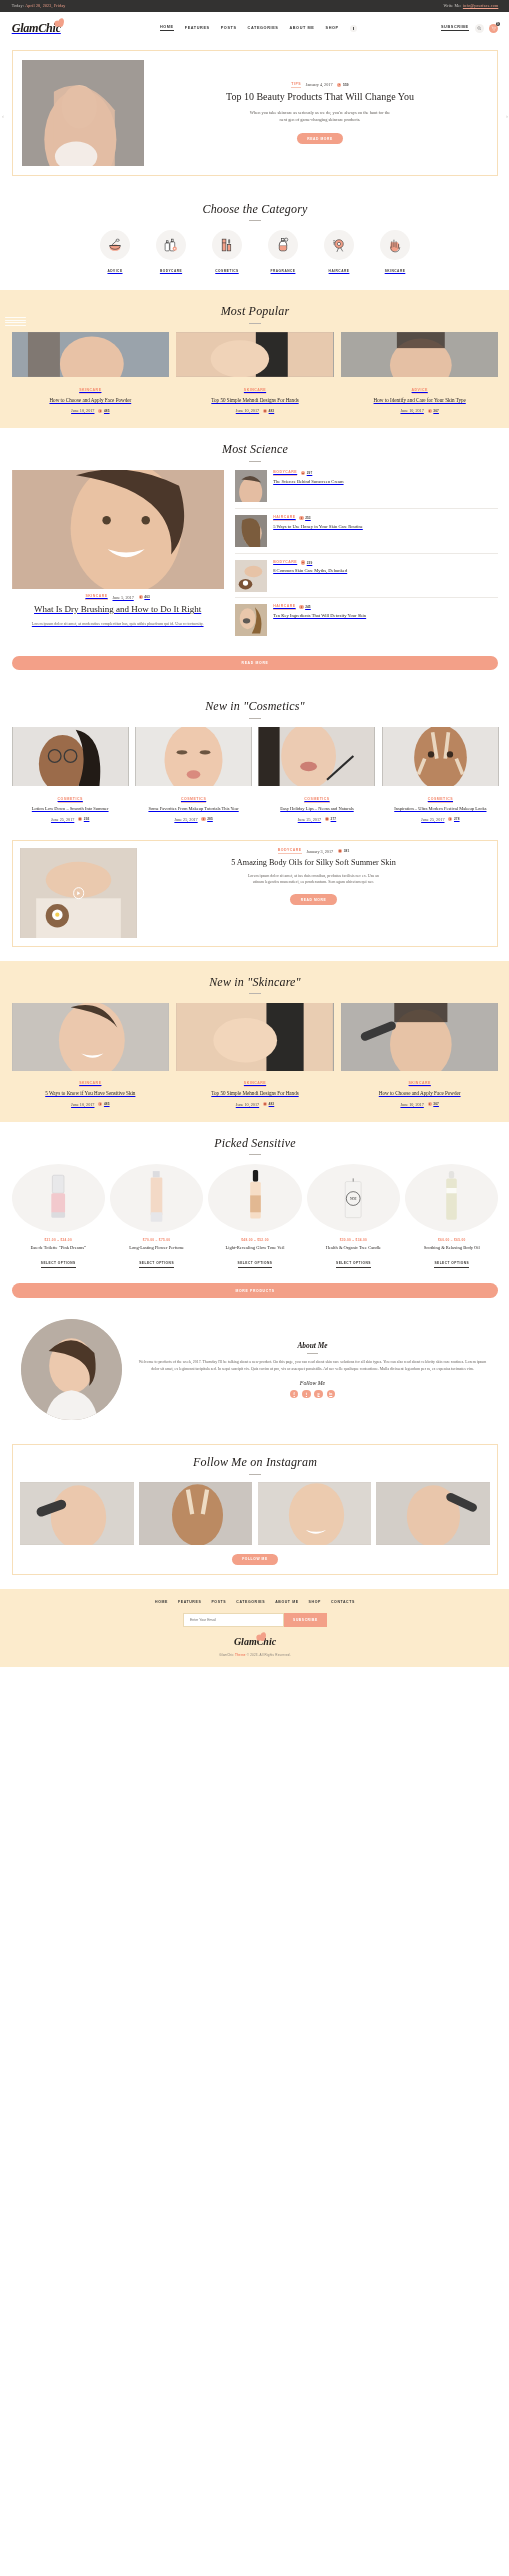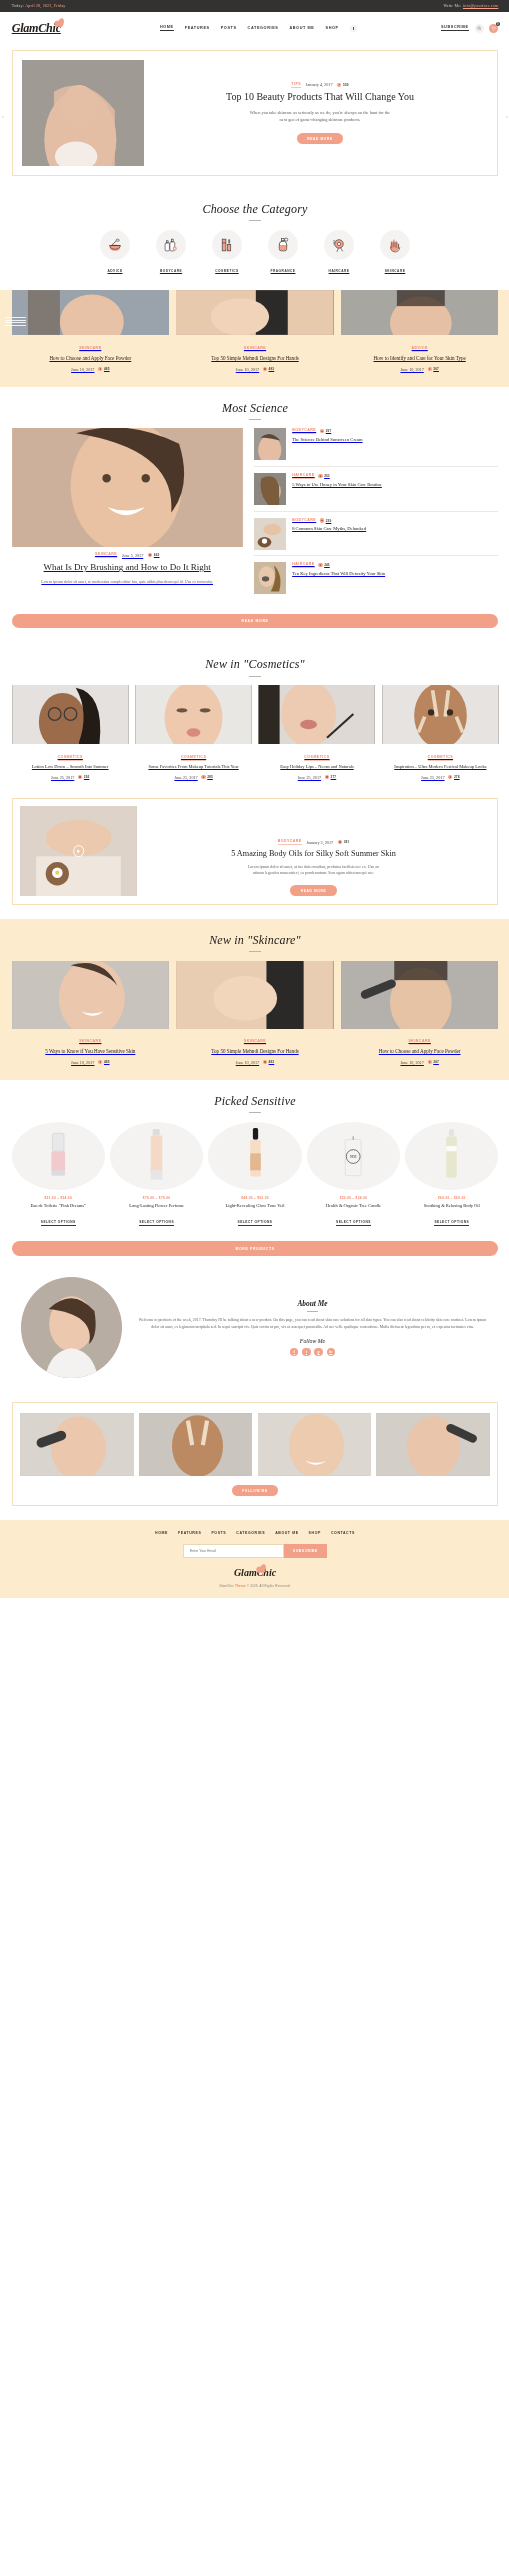--- a/index.html
+++ b/index.html
@@ -109,21 +109,21 @@
   .cards3 { display:flex; gap:7.4px; padding:0 11.7px; }
   .card { flex:1; text-align:center; }
   .card-img { width:100%; height:45px; background:#a8a6a1; overflow:hidden; }
   .card-body { padding:5.8px 3.2px 0; }
   .card h4 { font-family:"Liberation Serif",serif; font-weight:400; font-size:5.1px;
     line-height:1.45; color:#231f1d; margin:3.7px 0 4.2px; }
   .card-meta { display:flex; align-items:center; justify-content:center; gap:3.7px; }
 
   
   .recent-wrap { display:flex; gap:11.7px; padding:0 11.7px 5.3px; }
-  .recent-main { width:231px; }
+  .recent-main { width:212px; }
   .recent-main .rimg { width:100%; height:119px; background:#d8bfae; overflow:hidden; }
   .recent-main h2 { font-family:"Liberation Serif",serif; font-weight:400; font-size:9px;
     line-height:1.3; color:#231f1d; margin:4.2px 0 4.8px; text-align:center;}
   .recent-main p { font-family:"Liberation Serif",serif; font-size:4px; line-height:1.7;
     color:#6a6561; text-align:center; max-width:175px; margin:0 auto; }
   .recent-side { flex:1; }
   .side-item { display:flex; gap:5.8px; padding:5.8px 0; border-bottom:0.5px solid #ece9e5; align-items:flex-start;}
   .side-item:first-child{ padding-top:0; }
   .side-item:last-child{ border-bottom:none; }
   .side-thumb { width:32px;height:32px;flex:none;background:#b3aea8; overflow:hidden; }
@@ -135,21 +135,21 @@
     text-align:center; border-radius:8.5px; padding:5.3px;
     font-size:3.4px; letter-spacing:0.7px; font-weight:700; cursor:pointer; }
 
   
   .cards4 { display:flex; gap:6.4px; padding:0 11.7px 14px; }
   .cards4 .card-img { height:59px; }
   .cards4 h4 { font-size:4.5px; }
 
   
   .feature-wrap { padding:4.2px 11.7px 14px; position:relative; }
-  .feature { border:0.5px solid #f7dfb9; padding:7.4px; display:flex; align-items:flex-end; }
+  .feature { border:0.5px solid #f7dfb9; padding:7.4px; display:flex; align-items:flex-start; }
   .feature-img { width:117px;height:90px;flex:none;background:#cfc7bd; position:relative; overflow:hidden;}
   .play { position:absolute; left:50%; top:50%; transform:translate(-50%,-50%);
     width:11.7px;height:11.7px;border-radius:50%;border:0.8px solid #fff;
     display:flex;align-items:center;justify-content:center; }
   .play i { width:0;height:0;border-left:3.2px solid #fff;border-top:2.1px solid transparent;
     border-bottom:2.1px solid transparent; margin-left:1.1px; display:block;}
   .feature-body { flex:1; text-align:center; padding:0 14px; }
   .feature-body h2 { font-family:"Liberation Serif",serif; font-weight:400; font-size:8.2px;
     line-height:1.3; color:#231f1d; margin:3.7px 0 4.2px; }
   .feature-body p { font-family:"Liberation Serif",serif; font-size:4px; line-height:1.7;
@@ -372,20 +372,24 @@
   </a>
 </div>
 
 <div class="band-cream">
   <div class="strokes white" style="left:5.3px;top:26.5px">
       <span></span>
       <span></span>
       <span></span>
       <span></span>
     </div>
+  <div class="sec-title">
+    <h3 class="script">Most Popular</h3>
+    <div class="rule"></div>
+  </div>
   <div class="cards3">
     <a href="#" class="card">
       <div class="card-img">
         <svg width="157" height="45" viewBox="0 0 295 84">
             <rect width="295" height="84" fill="#9aa3ab"></rect>
             <ellipse cx="150" cy="60" rx="60" ry="52" fill="#e8c2a6"></ellipse>
             <rect x="30" y="0" width="60" height="84" fill="#6f5b4c" opacity=".6"></rect>
           </svg>
       </div>
       <div class="card-body">
@@ -870,20 +874,24 @@
     <div class="socials">
       <a href="#" class="soc">f</a>
       <a href="#" class="soc">t</a>
       <a href="#" class="soc">p</a>
       <a href="#" class="soc">in</a>
     </div>
   </div>
 </div>
 
 <div class="insta-wrap">
+  <div class="sec-title" style="padding:2.1px 0 5.3px">
+    <h3 class="script">Follow Me on Instagram</h3>
+    <div class="rule"></div>
+  </div>
   <div class="insta-grid">
     <a href="#" class="insta-cell">
         <svg width="117" height="63" viewBox="0 0 220 118">
           <rect width="220" height="118" fill="#d9d4ce"></rect>
           <ellipse cx="110" cy="66" rx="52" ry="60" fill="#ebc8ad"></ellipse>
           <rect x="30" y="40" width="58" height="18" rx="9" fill="#3a3a3a" transform="rotate(-20 59 49)"></rect>
         </svg>
       </a>
     <a href="#" class="insta-cell">
         <svg width="117" height="63" viewBox="0 0 220 118">

